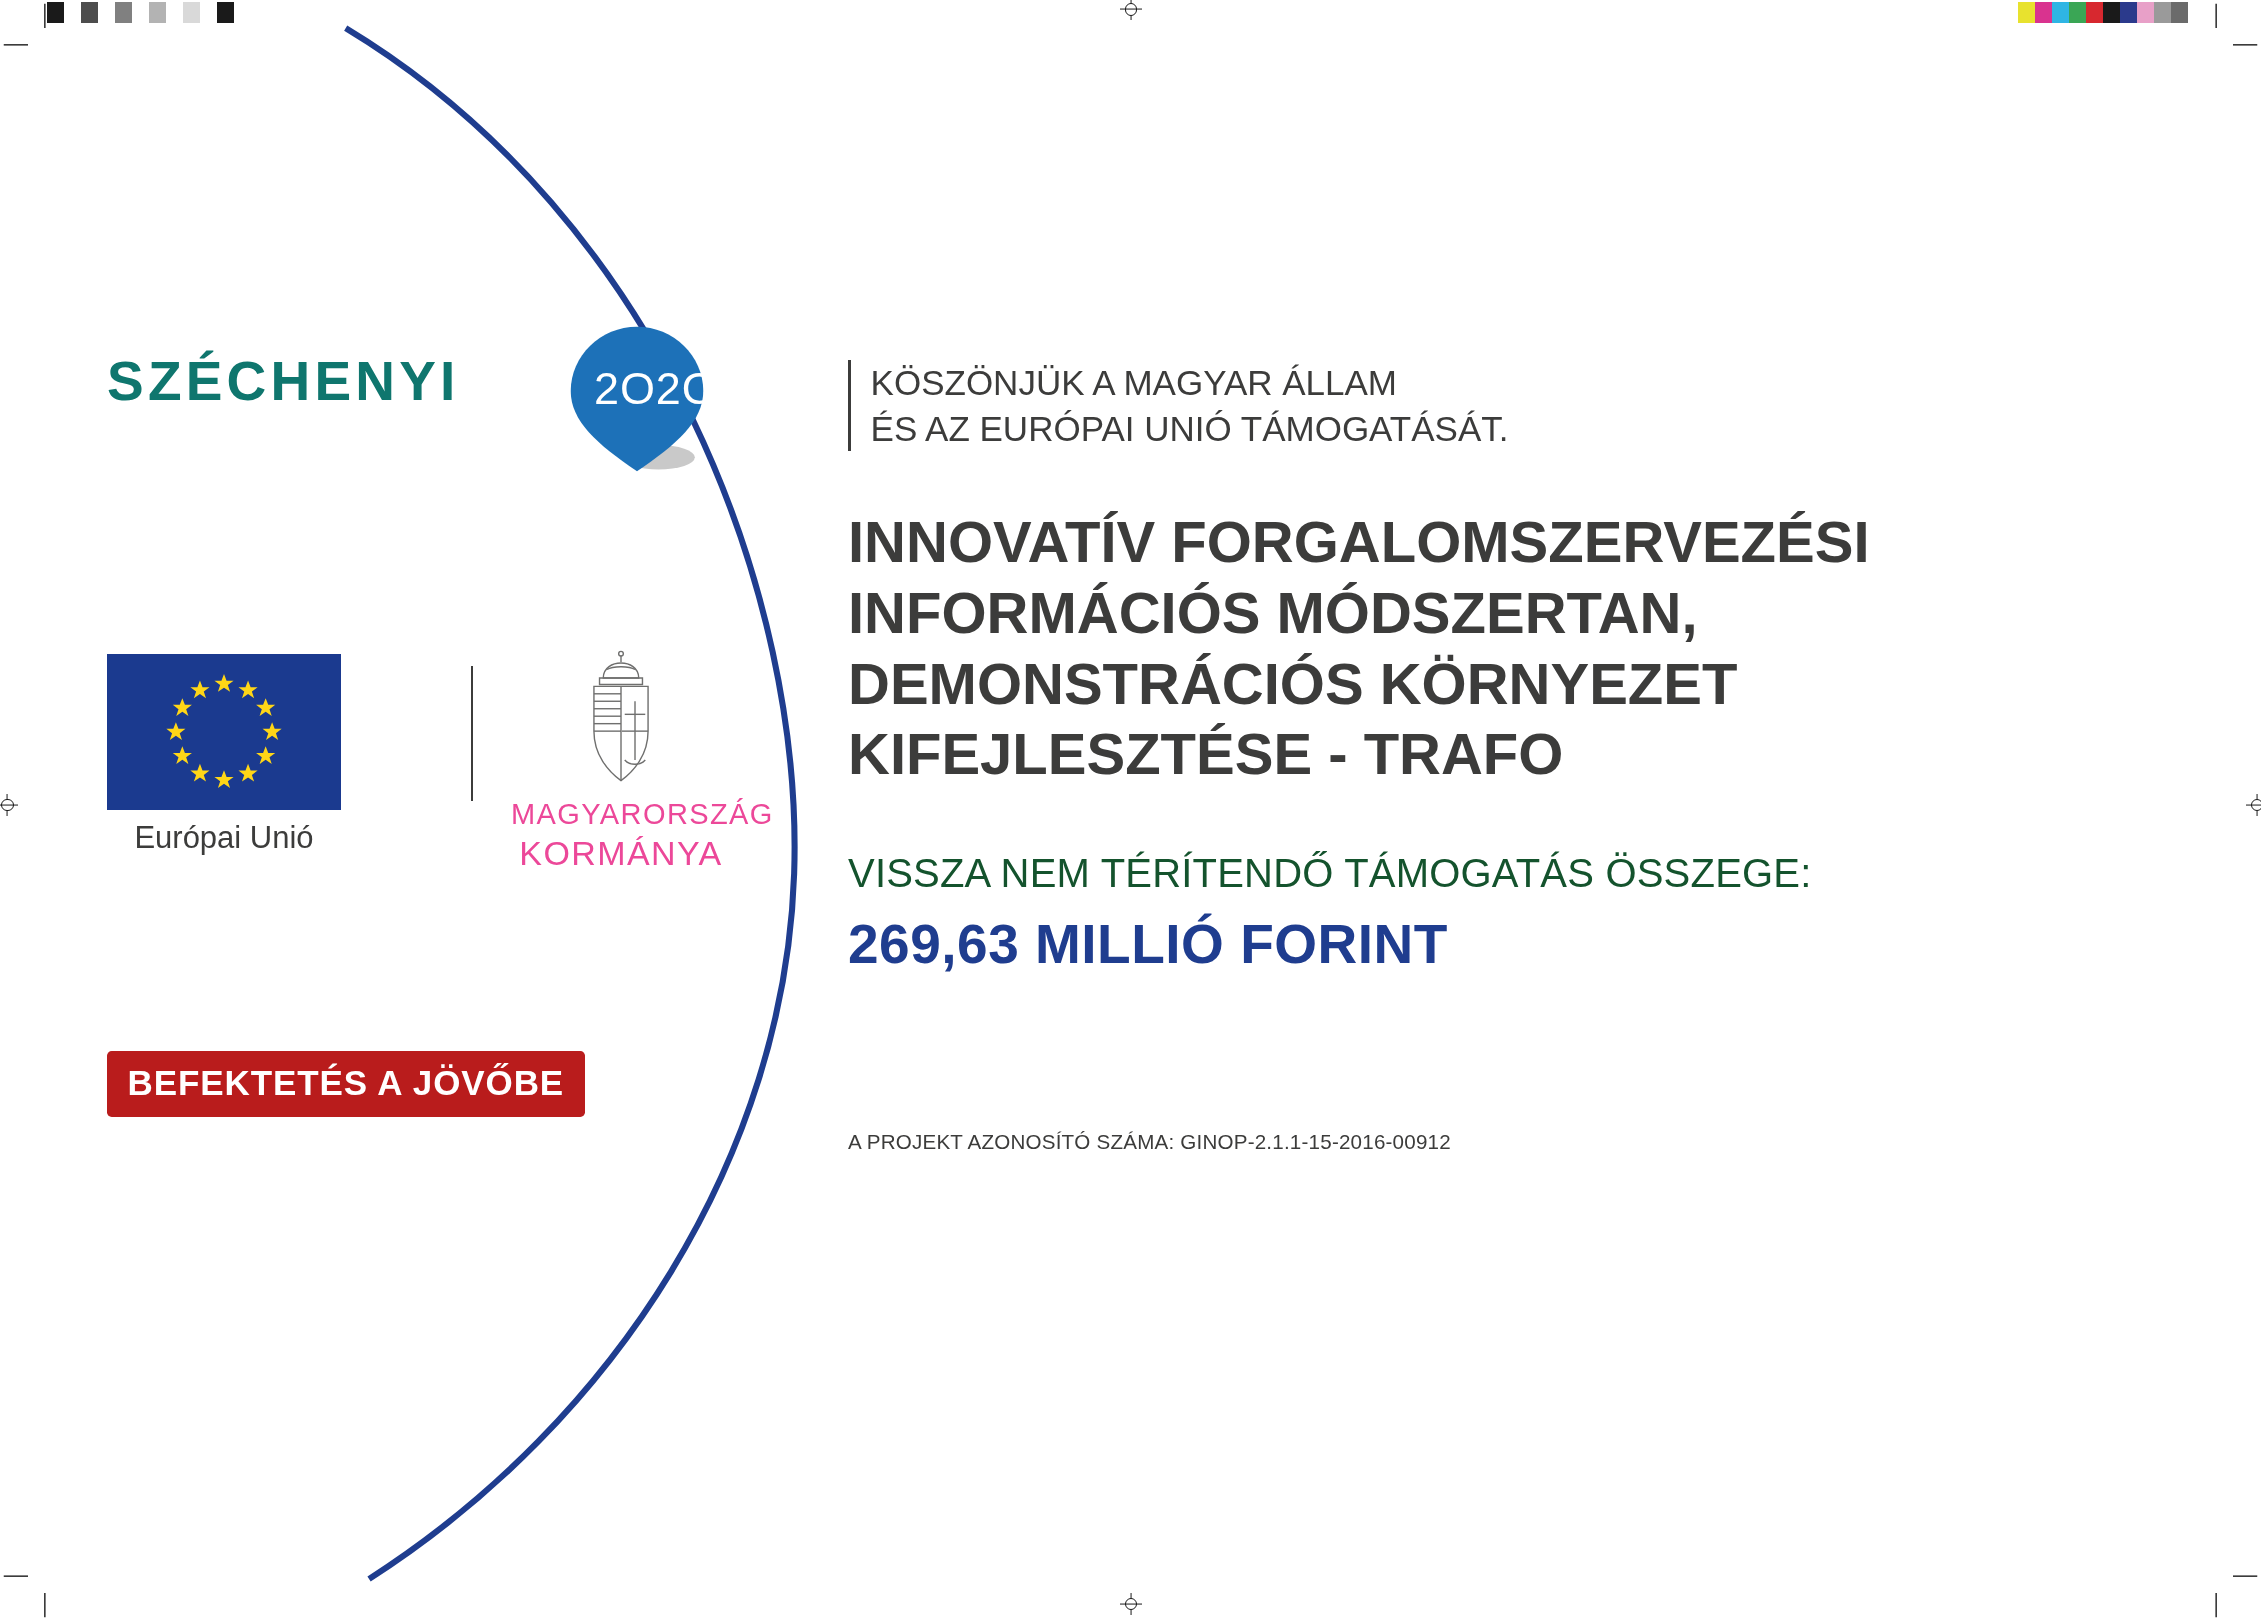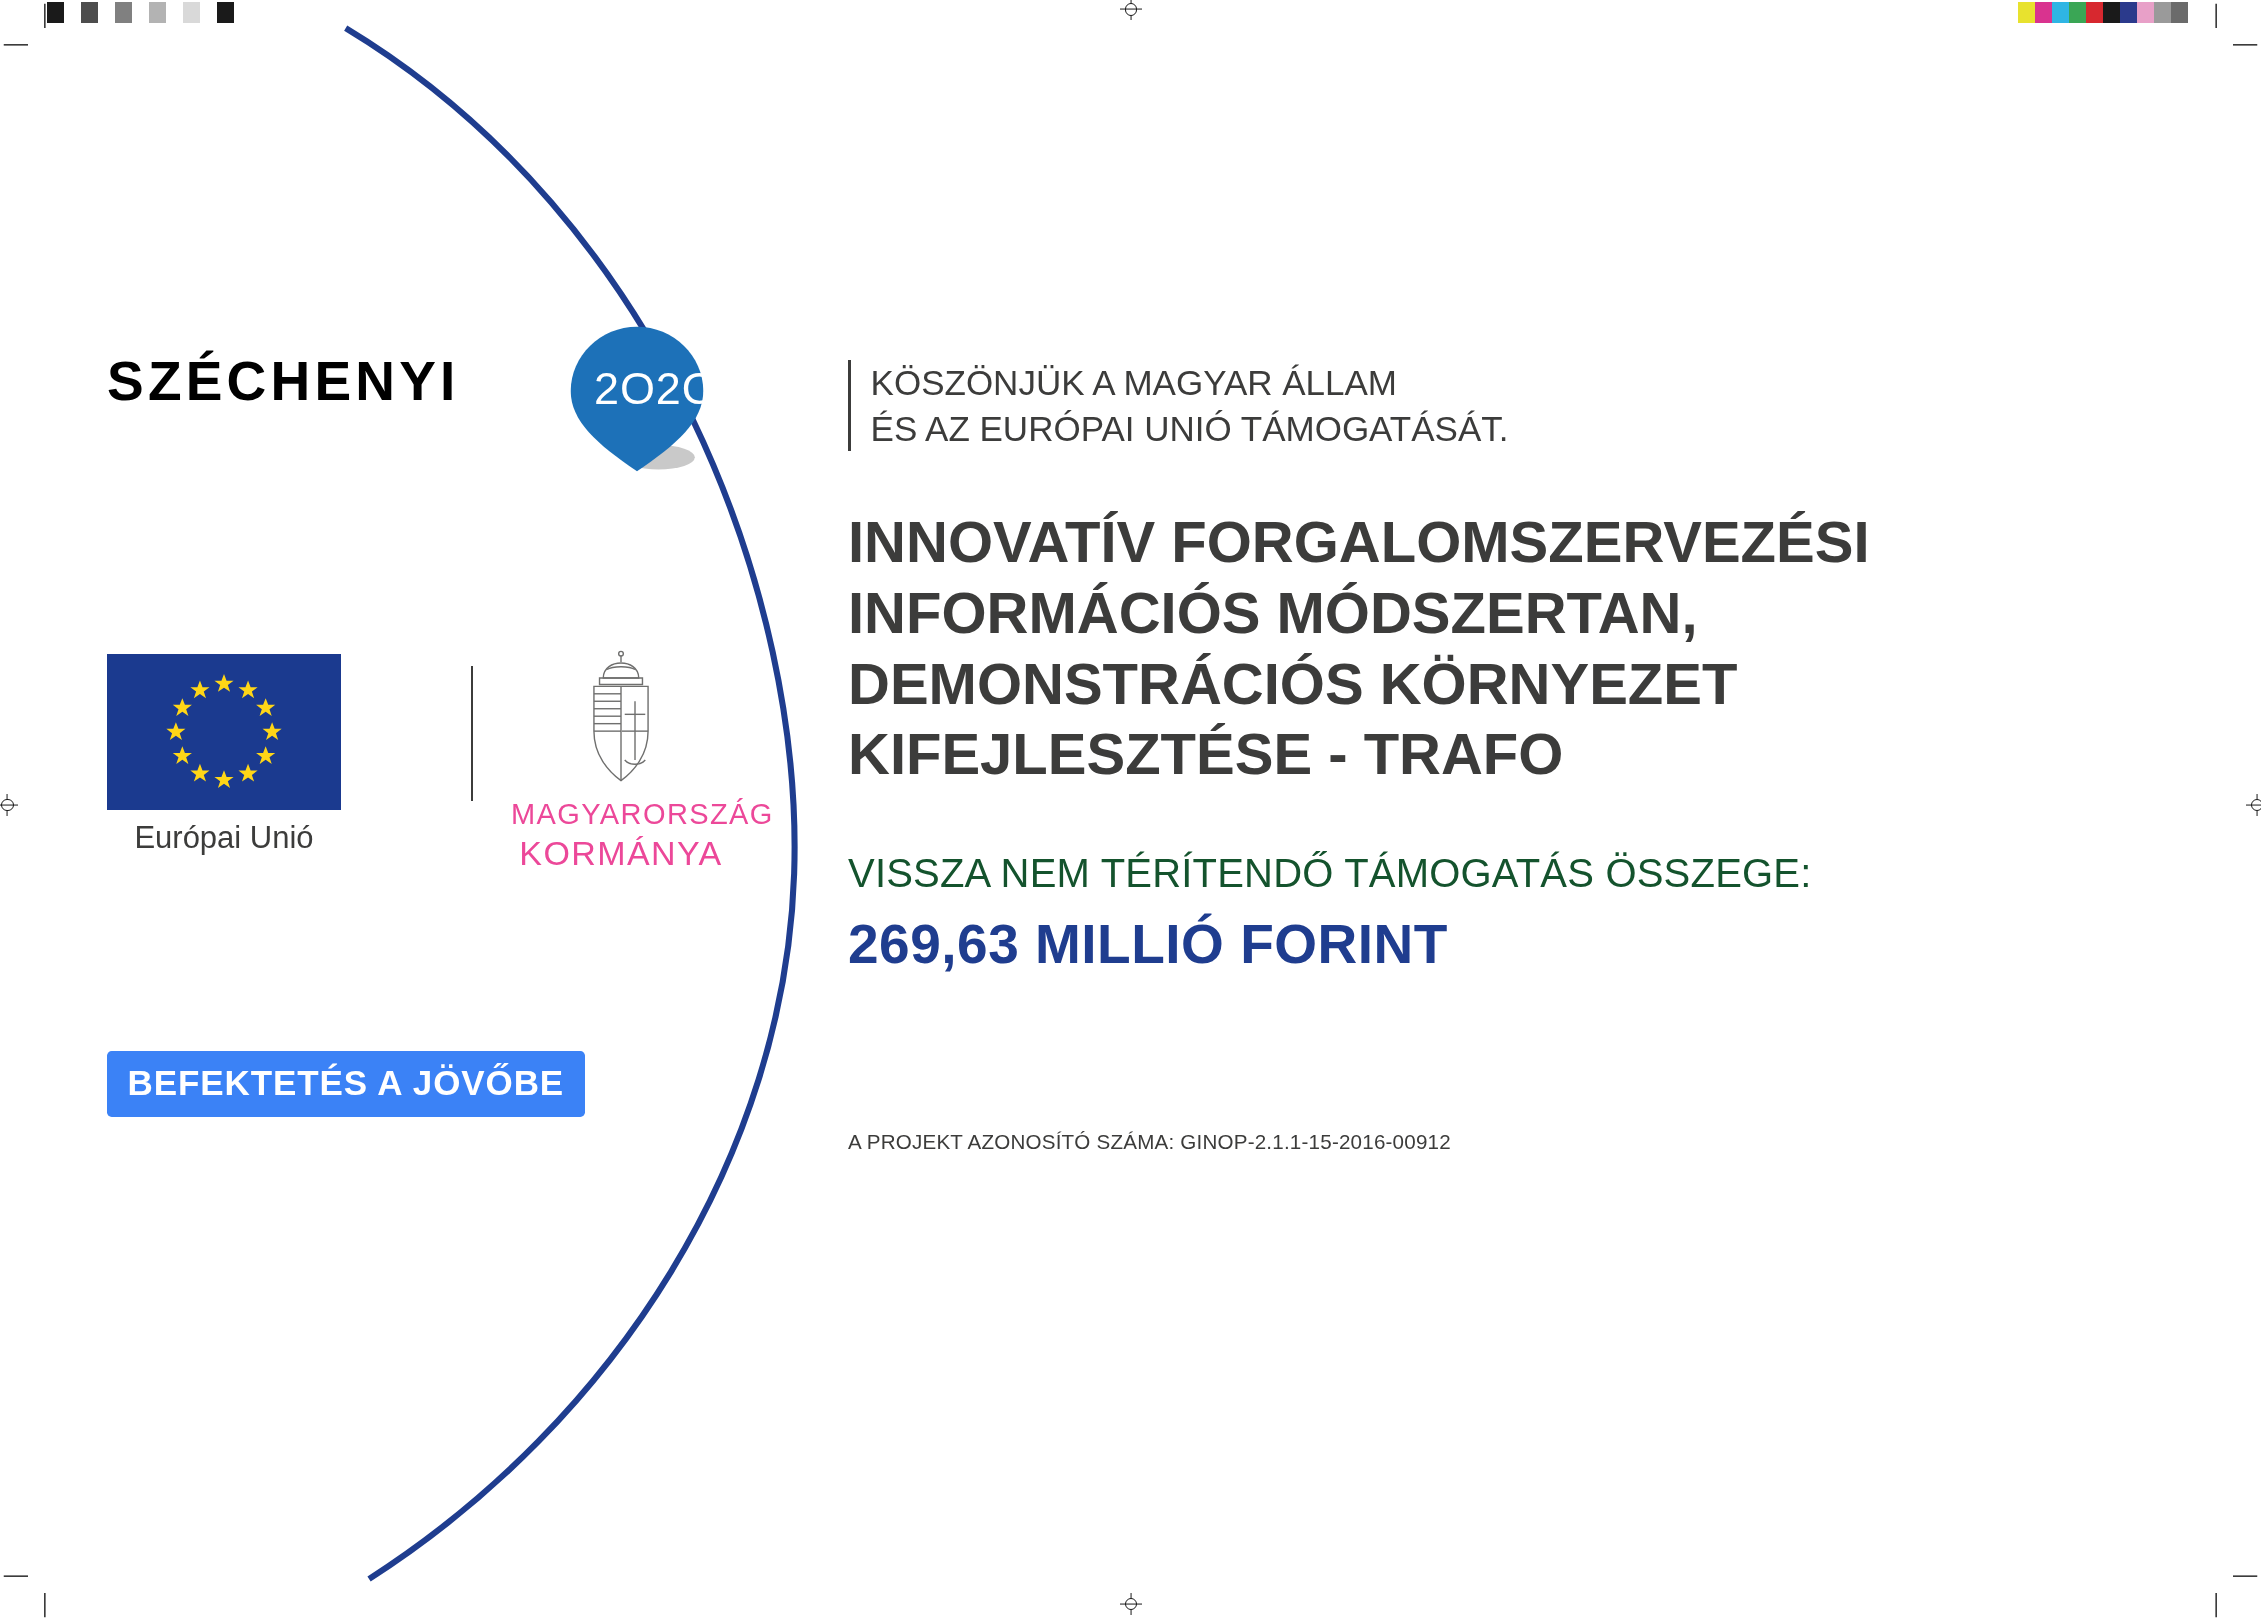--- a/index.html
+++ b/index.html
@@ -67,21 +67,21 @@
   .szech {
     position: relative;
     height: 154px;
   }
   .szech-word {
     position: absolute;
     left: 7px; top: 27px;
     font-size: 55px;
     font-weight: bold;
     letter-spacing: 4.2px;
-    color: #000000;
+    color: #0f766e;
     white-space: nowrap;
   }
   .pin-wrap {
     position: absolute;
     left: 467px; top: 0px;
     width: 154px; height: 154px;
   }
   .pin-num {
     position: absolute;
     left: 27px; top: 41px;
@@ -134,21 +134,21 @@
     letter-spacing: 1.4px;
   }
   .arms-text1 { font-size: 29px; margin-top: 6.5px; }
   .arms-text2 { font-size: 34px; margin-top: 2.8px; }
 
   
   .badge {
     position: absolute;
     left: 107px;
     top: 1051px;
-    background: #3b82f6;
+    background: #b91c1c;
     padding: 12px 20.6px 14px 20.6px;
     border-radius: 4.7px;
   }
   .badge span {
     display: block;
     color: #ffffff;
     font-size: 35px;
     font-weight: bold;
     letter-spacing: 0.9px;
     white-space: nowrap;

